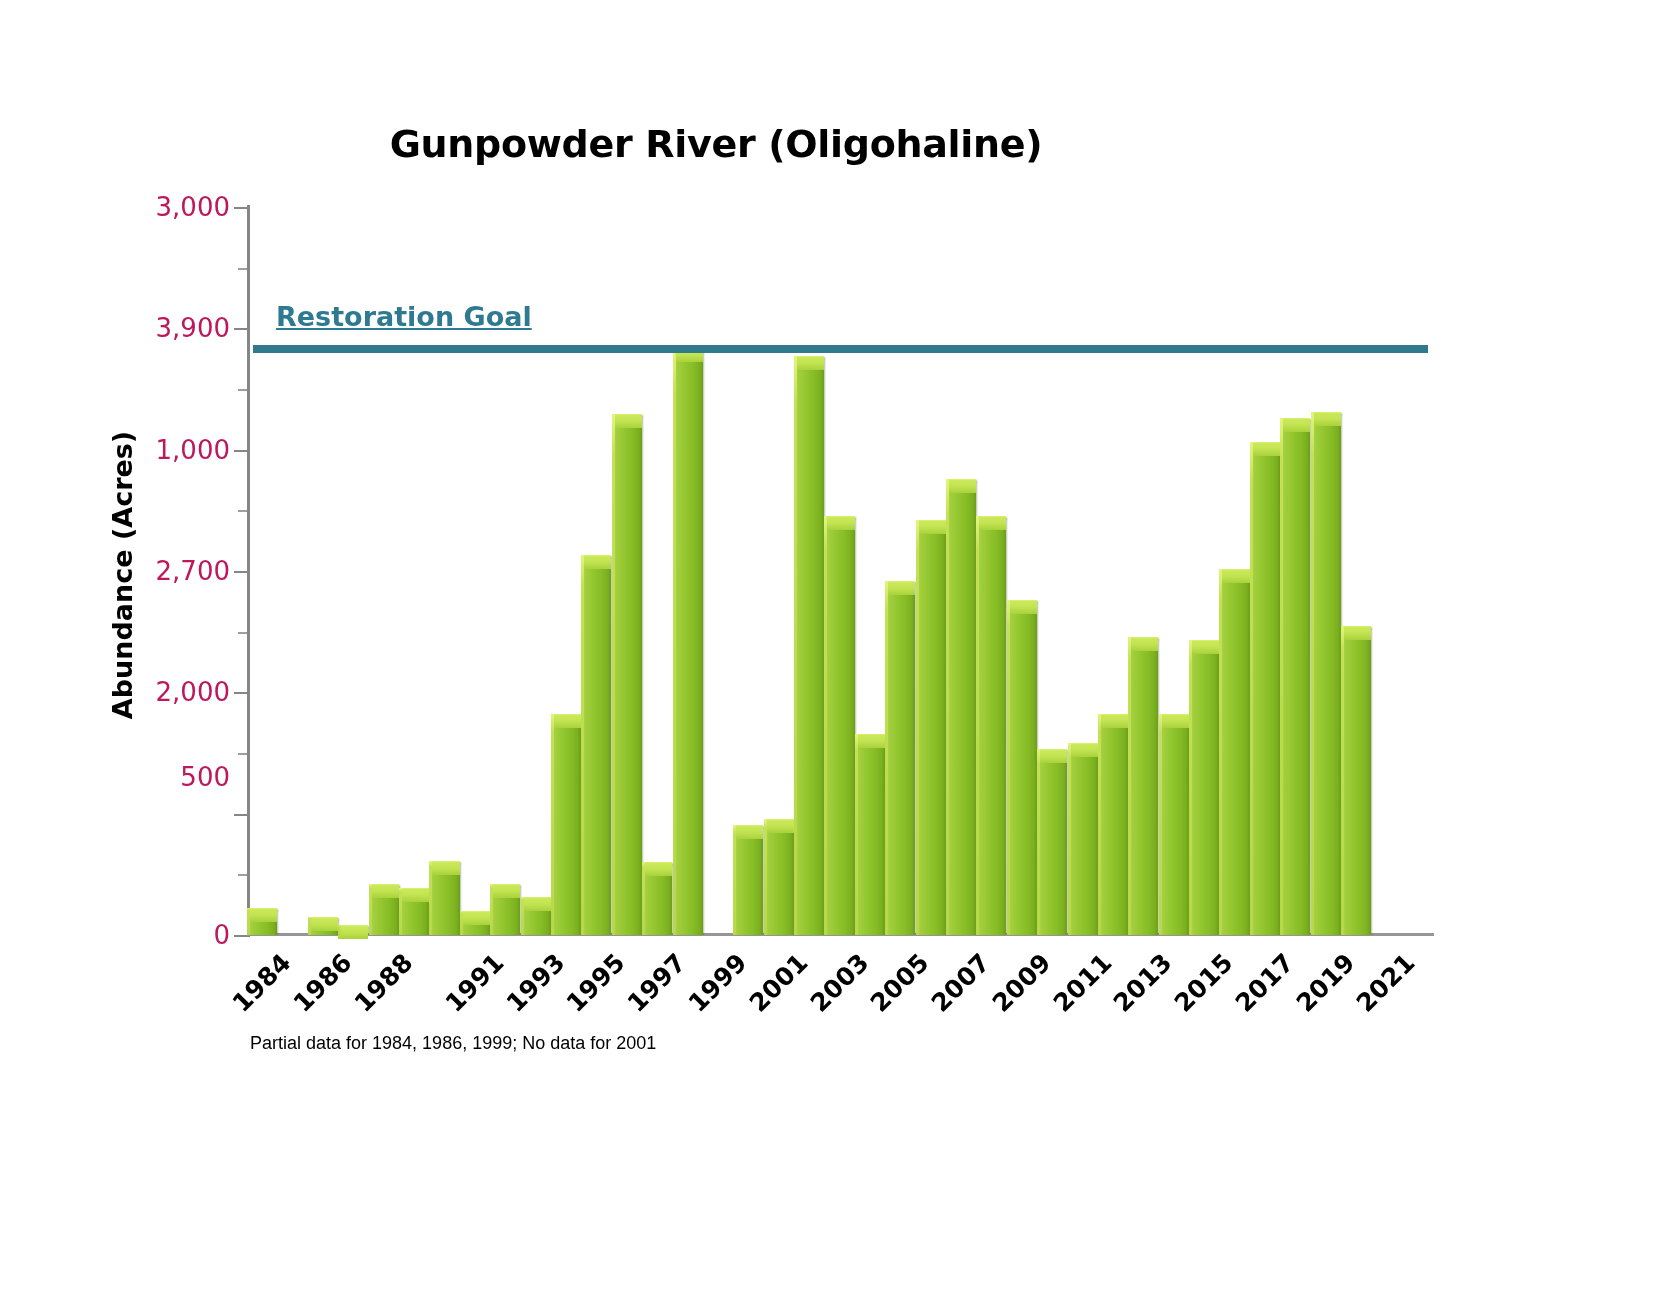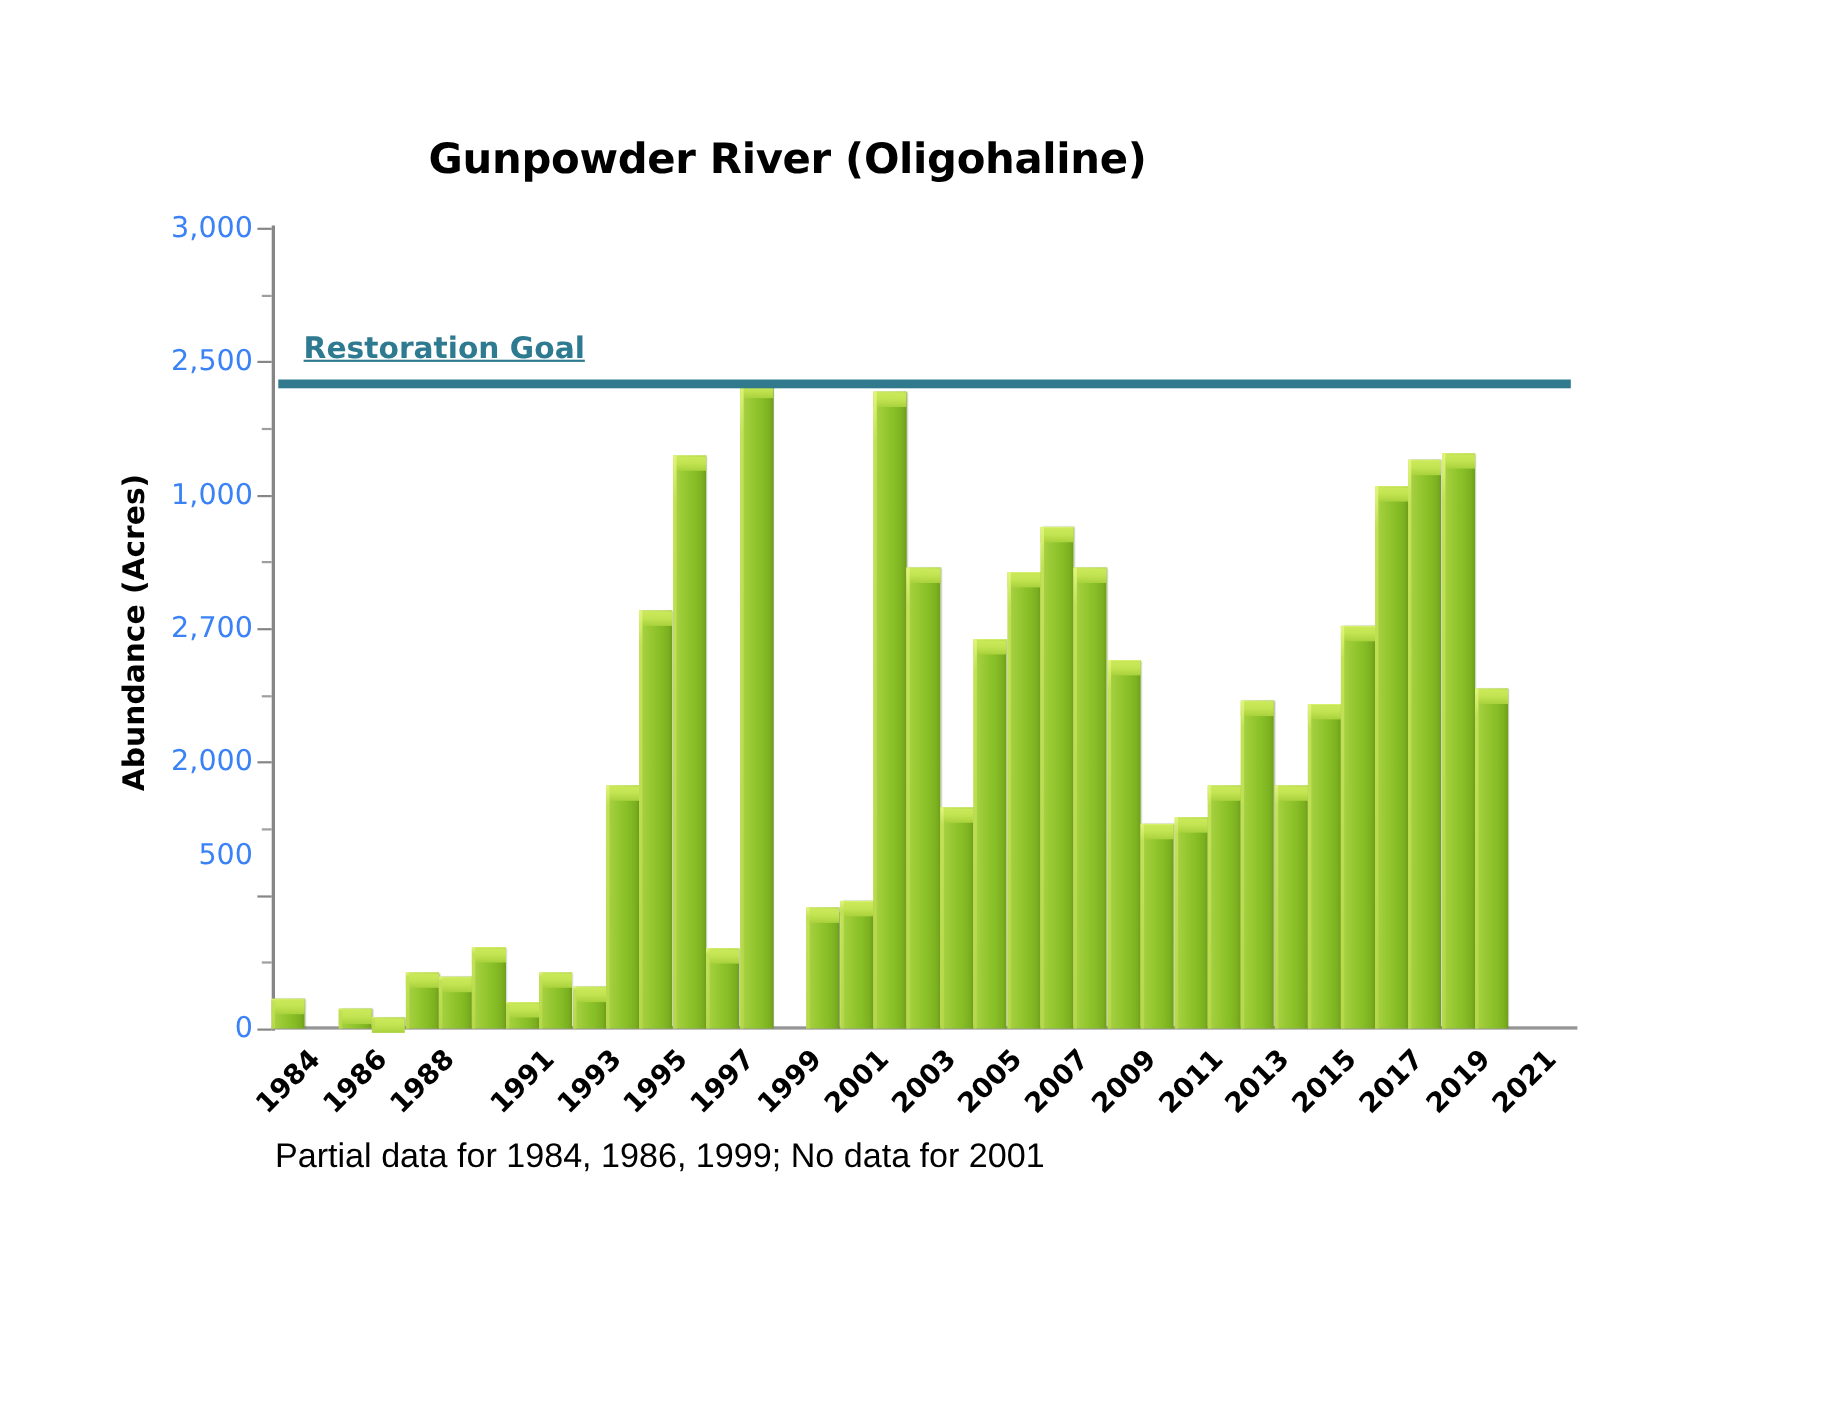--- a/index.html
+++ b/index.html
@@ -75,21 +75,21 @@
     position: absolute;
     left: 0; top: 0; width: 1672px; height: 1292px;
     pointer-events: none;
   }
   .y-lab {
     position: absolute;
     left: 150px; width: 80px;
     text-align: right;
     font-family: "DejaVu Sans", sans-serif;
     font-size: 26px;
-    color: #3b82f6;
+    color: #be185d;
     transform: translateY(-50%);
     white-space: nowrap;
   }
 
   
   #bars {
     position: absolute;
     left: 0; bottom: 0;
     width: 100%; height: 100%;
   }
@@ -166,42 +166,42 @@
     transform: rotate(-45deg);
     text-align: right;
   }
 
   
   #footnote {
     position: absolute;
     left: 250px;
     top: 1033px;
     font-family: "Liberation Sans", sans-serif;
-    font-size: 31px;
+    font-size: 18px;
     color: #000000;
     white-space: nowrap;
   }
 </style>
 </head>
 <body>
 
 <div id="chart-title">Gunpowder River (Oligohaline)</div>
 
 <div id="y-axis-title">Abundance (Acres)</div>
 
 <div id="y-axis-line"></div>
 <div id="x-axis-line"></div>
 
 <div id="y-labels">
     <div class="y-lab" style="top: 935px;">0</div>
     <div class="y-lab" style="top: 777px;">500</div>
     <div class="y-lab" style="top: 692.333px;">2,000</div>
     <div class="y-lab" style="top: 571px;">2,700</div>
     <div class="y-lab" style="top: 449.667px;">1,000</div>
-    <div class="y-lab" style="top: 328.333px;">2,500</div>
+    <div class="y-lab" style="top: 328.333px;">3,900</div>
     <div class="y-lab" style="top: 207px;">3,000</div>
   </div>
 
 <div id="plot-area">
   <div id="ticks">
       <div class="y-tick-major" style="top: 728px;"></div>
       <div class="y-tick-major" style="top: 606.667px;"></div>
       <div class="y-tick-major" style="top: 485.333px;"></div>
       <div class="y-tick-major" style="top: 364px;"></div>
       <div class="y-tick-major" style="top: 242.667px;"></div>

